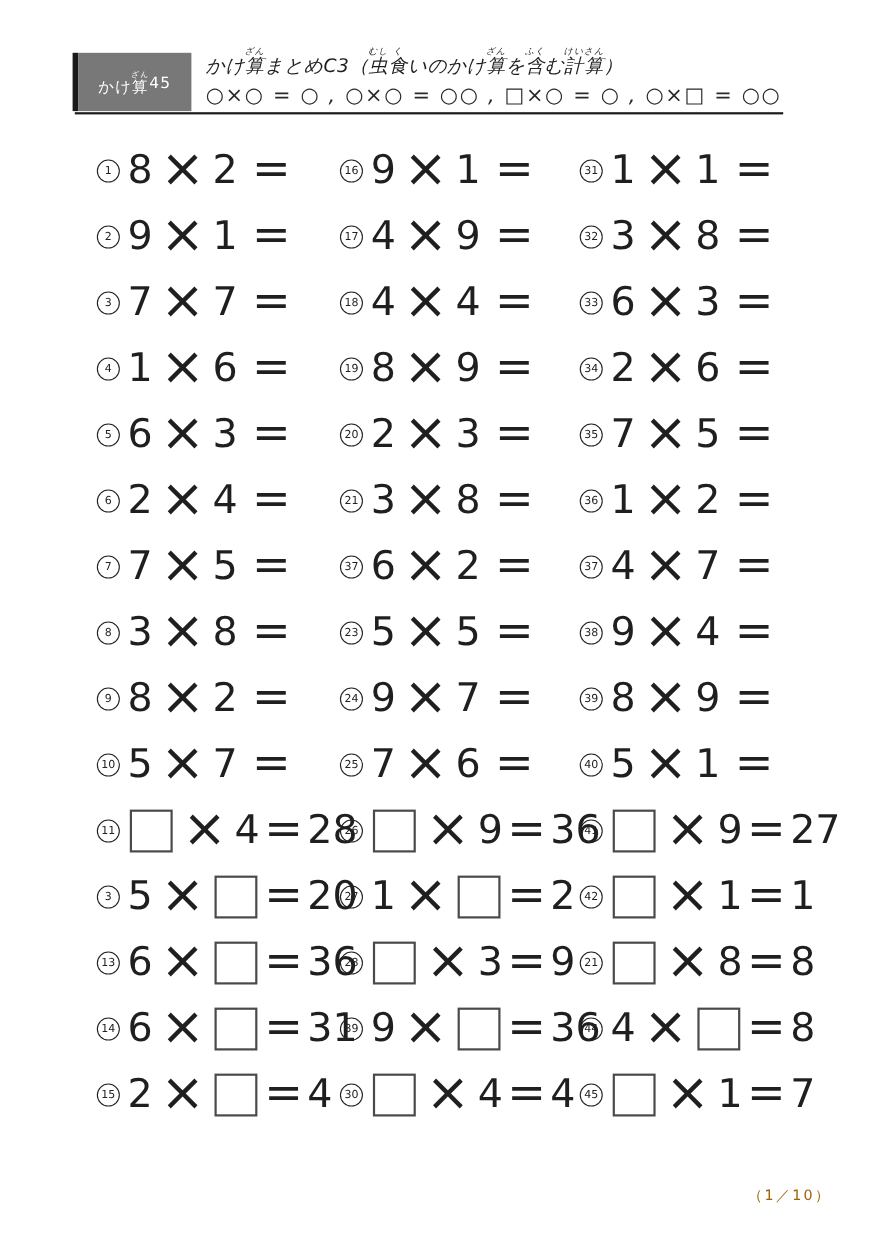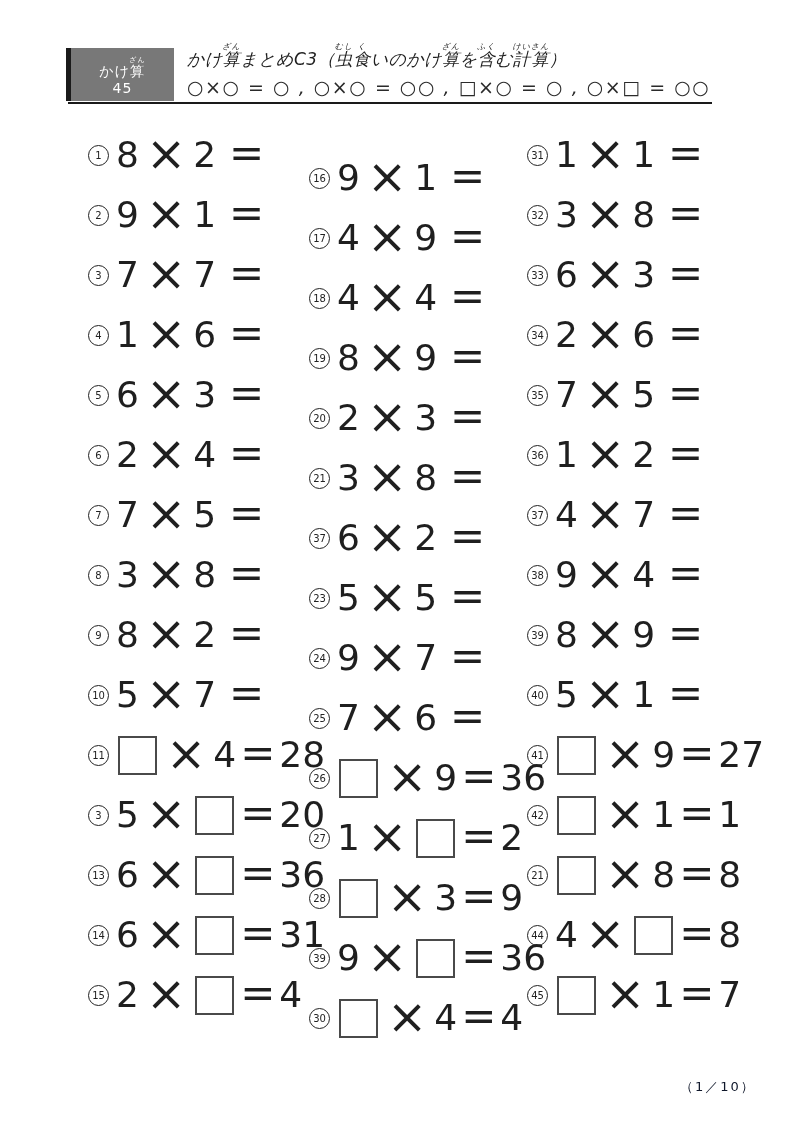--- a/index.html
+++ b/index.html
@@ -23,21 +23,21 @@
   }
   .badge-accent {
     width: 5px; height: 53px;
     background: #1a1a1a;
   }
   .badge-box {
     width: 103px; height: 53px;
     background: #787878;
     color: #ffffff;
     display: flex;
-    flex-direction: column;
+    flex-direction: row;
     align-items: center;
     justify-content: center;
     line-height: 1.05;
     padding-top: 2px;
   }
   .badge-label { font-size: 14px; letter-spacing: 1px; }
   .badge-label rt { font-size: 7px; letter-spacing: 1px; color: #ffffff; }
   .badge-number { font-size: 14px; margin-top: 2px; letter-spacing: 1px; }
 
   .title-block {
@@ -61,21 +61,21 @@
     position: absolute;
     left: 68px; top: 102px;
     width: 644px;
     border-top: 2px solid #1a1a1a;
   }
 
   
   .problems { position: absolute; top: 125px; left: 0; }
   .col { position: absolute; top: 0; width: 218px; }
   .col-0 { left: 88px; }
-  .col-1 { left: 309px; margin-top: 23px; }
+  .col-1 { left: 309px; }
   .col-2 { left: 527px; }
   .problem-row {
     height: 60px;
     display: flex;
     align-items: center;
     white-space: nowrap;
   }
   .circle-num {
     flex: none;
     width: 21px; height: 21px;
@@ -113,21 +113,21 @@
     margin: 0 2px;
     background: #fff;
   }
 
   
   .page-indicator {
     position: absolute;
     left: 680px; top: 1078px;
     font-size: 13px;
     letter-spacing: 2px;
-    color: #0f172a;
+    color: #a16207;
     white-space: nowrap;
   }
 </style>
 </head>
 <body>
 
 <div class="page">
 
   <div class="header-badge">
     <div class="badge-accent"></div>

